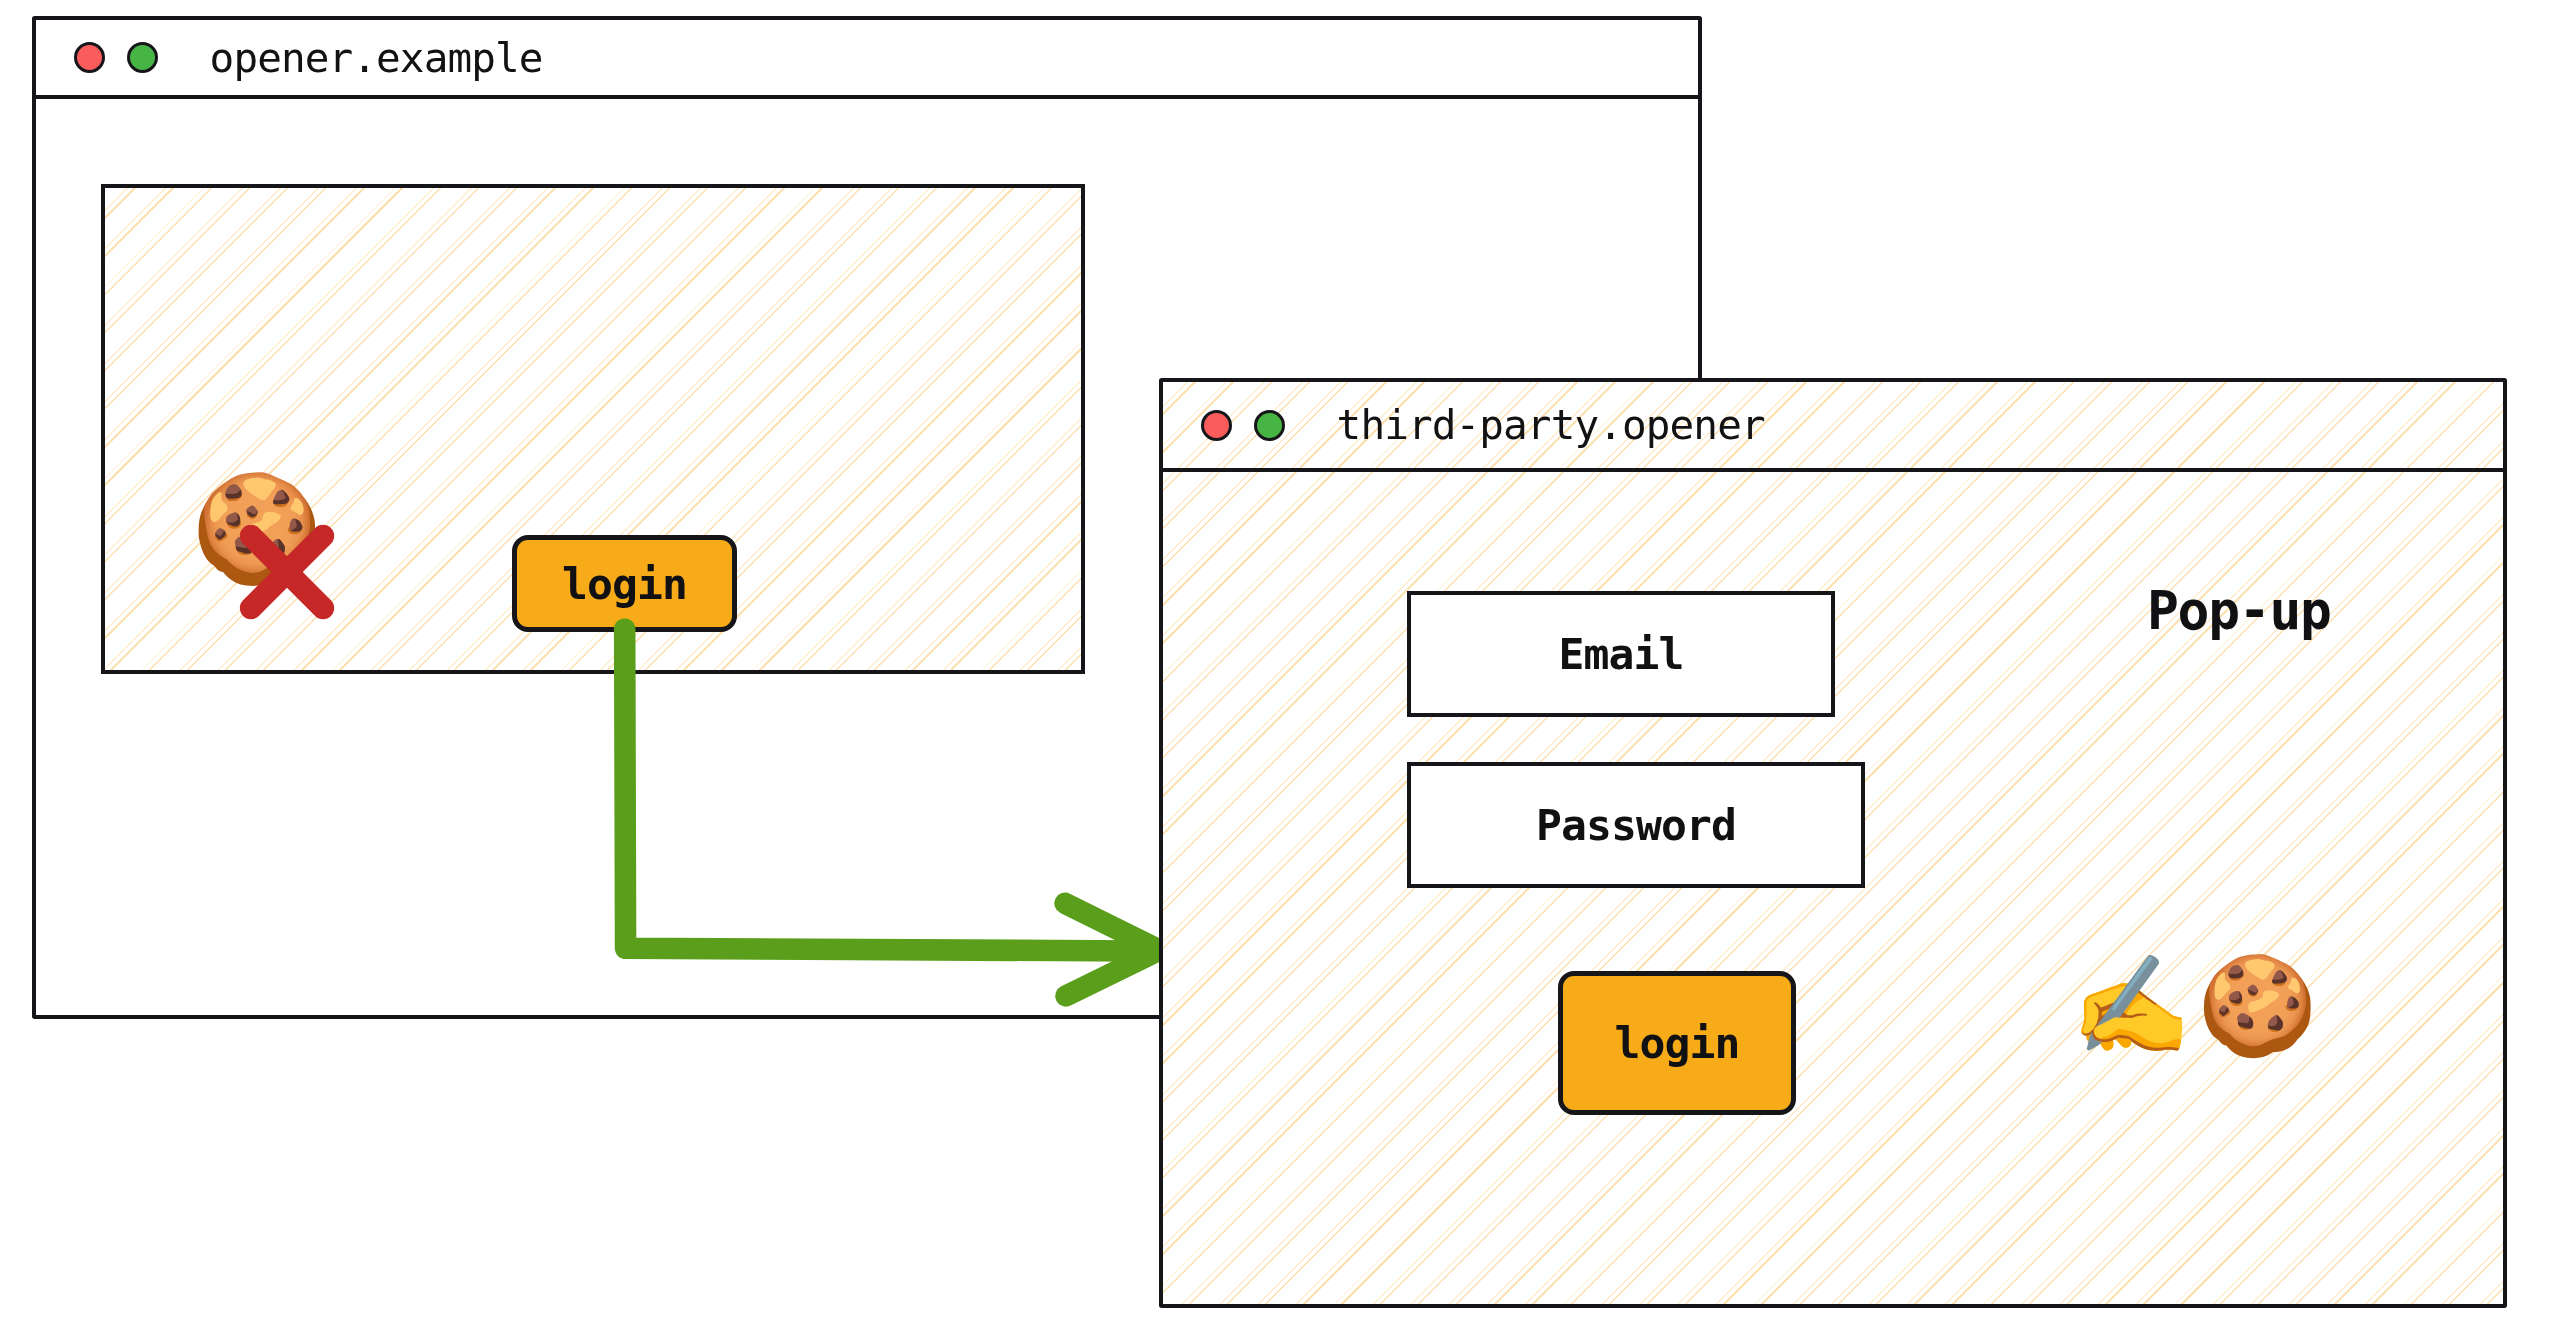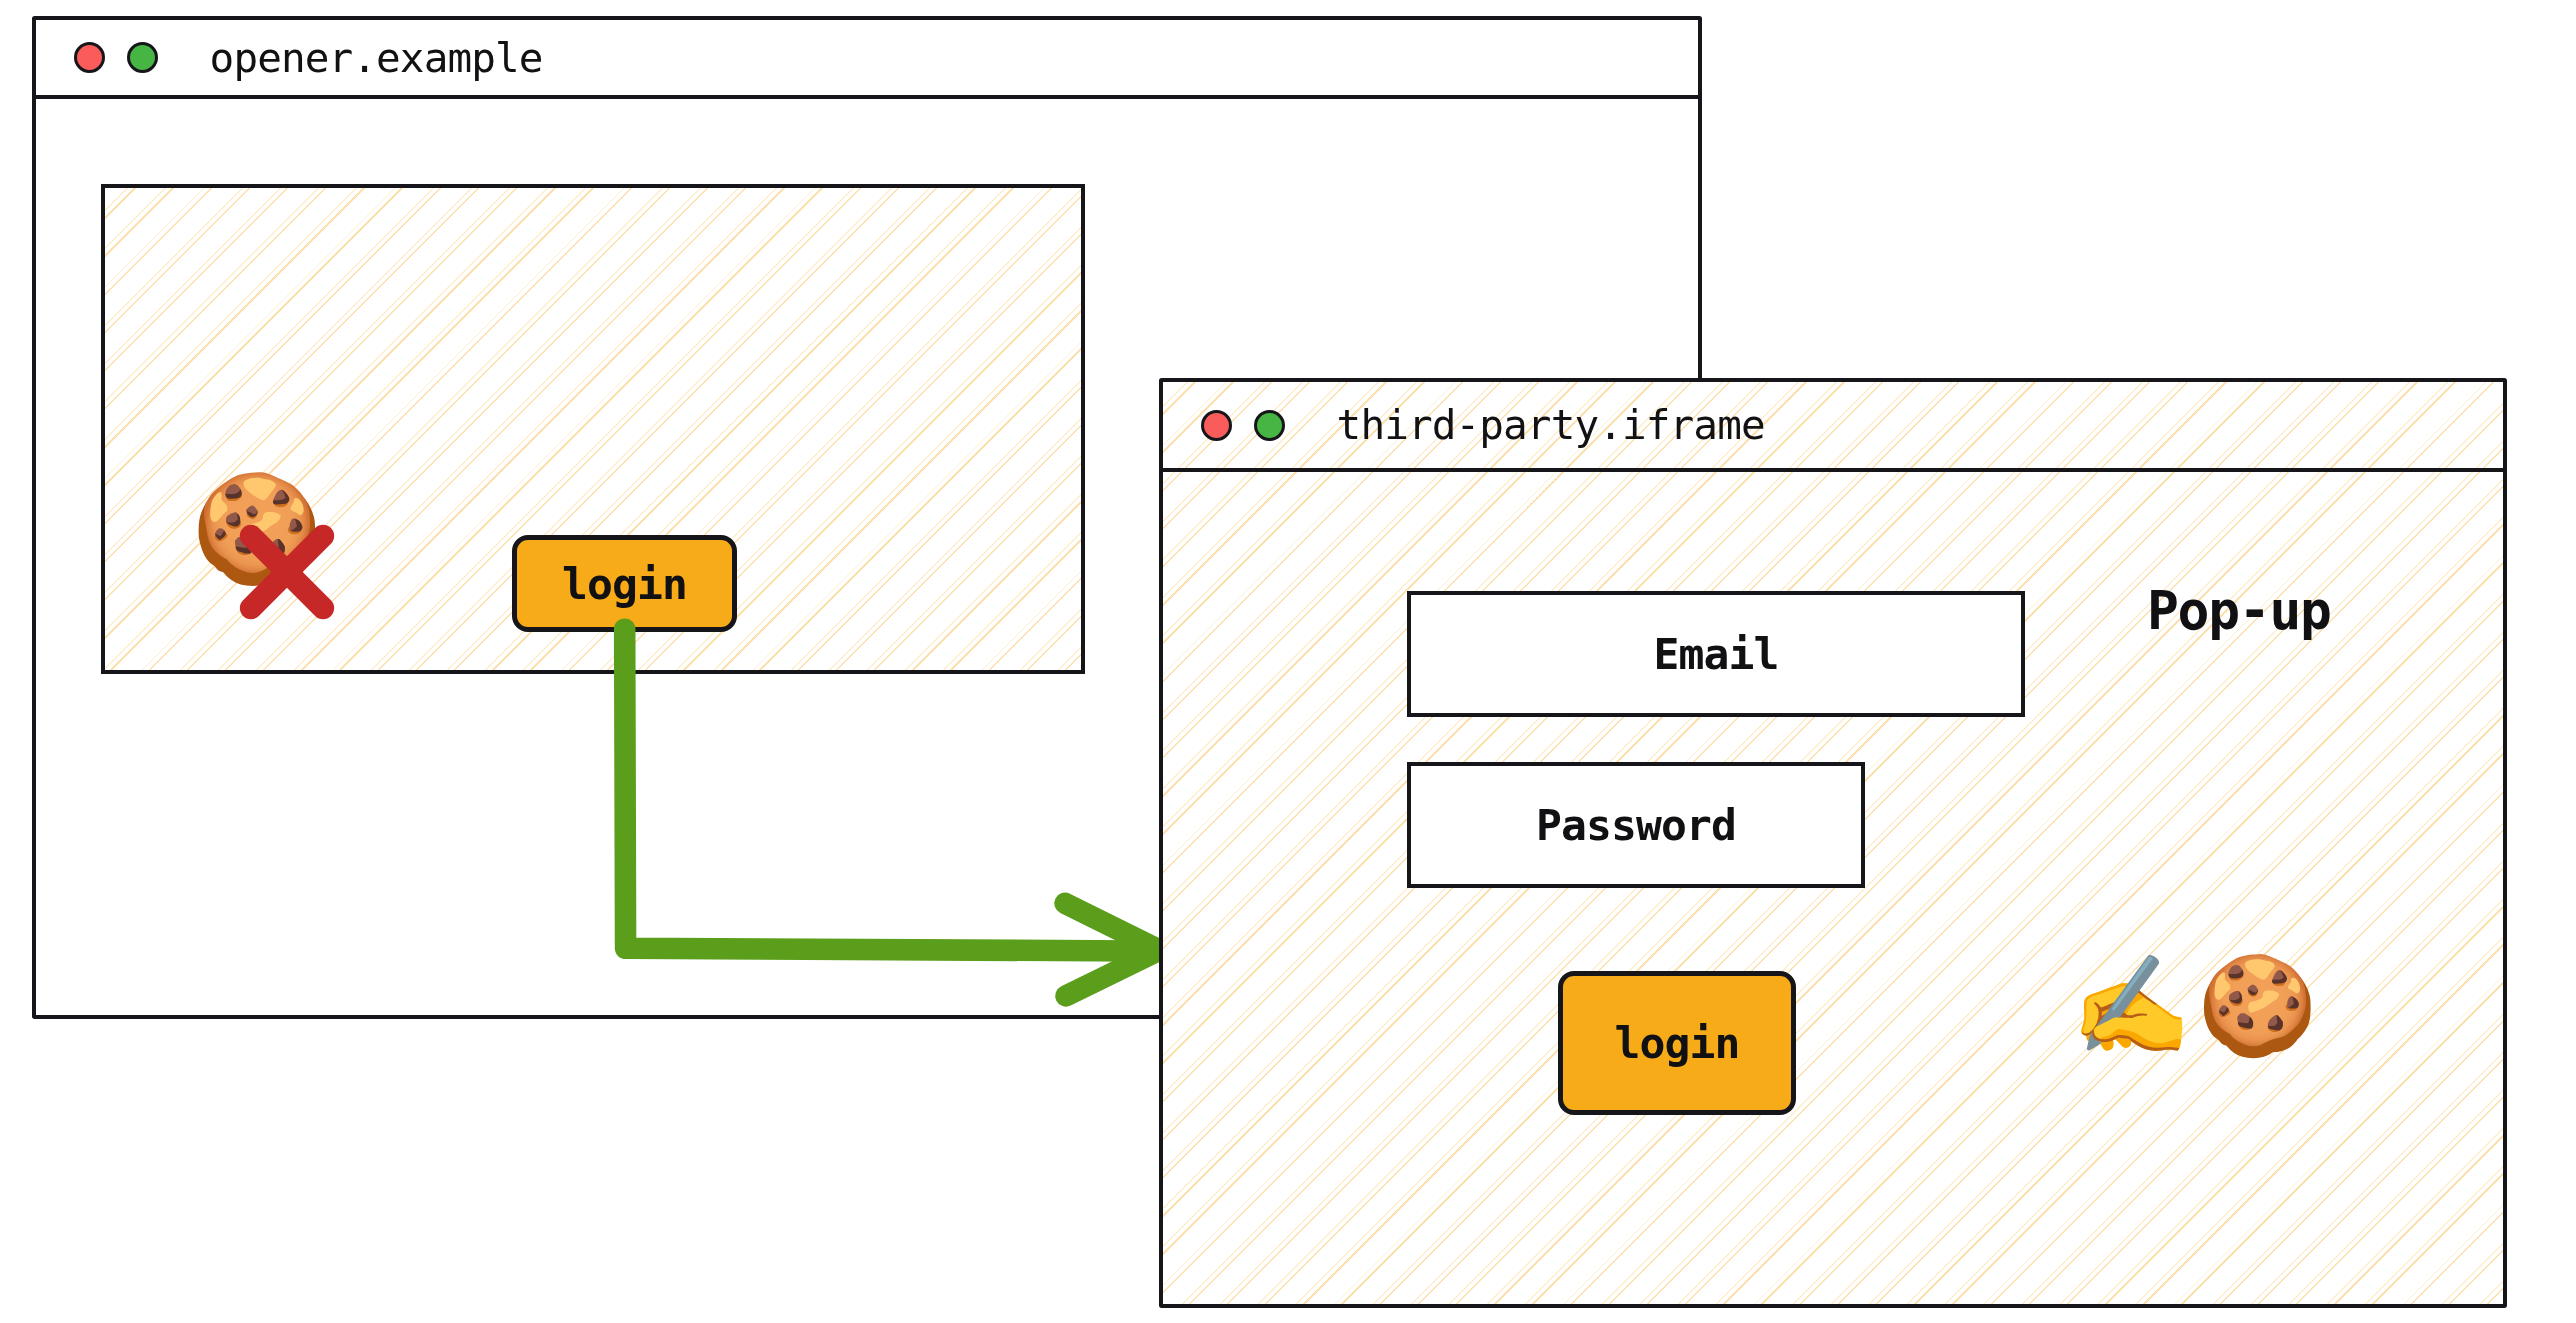--- a/index.html
+++ b/index.html
@@ -199,21 +199,21 @@
     justify-content: center;
     font-family: "DejaVu Sans Mono", "Liberation Mono", monospace;
     font-size: 43px;
     font-weight: 700;
     color: #111113;
     letter-spacing: -0.9px;
   }
   #email-field {
     left: 244px;
     top: 119px;
-    width: 618px;
+    width: 428px;
     height: 126px;
   }
   #password-field {
     left: 244px;
     top: 290px;
     width: 458px;
     height: 126px;
   }
   #popup-login-btn {
     left: 395px;
@@ -281,21 +281,21 @@
   <path d="M 1185 1005 L 1290 1057 L 1186 1108" fill="none" stroke="#5a9e1b" stroke-width="24" stroke-linecap="round" stroke-linejoin="round"></path>
 </svg>
 
 <div class="window hatched" id="popup-window">
 
   <div class="titlebar" id="popup-titlebar">
     <div class="lights">
       <span class="light red"></span>
       <span class="light green"></span>
     </div>
-    <div class="win-title">third-party.iframe</div>
+    <div class="win-title">third-party.opener</div>
   </div>
 
   <div id="popup-body">
 
     <div class="field" id="email-field">Email</div>
     <div class="field" id="password-field">Password</div>
     <div class="login-btn" id="popup-login-btn">login</div>
 
     <div id="popup-label">Pop-up</div>
 

